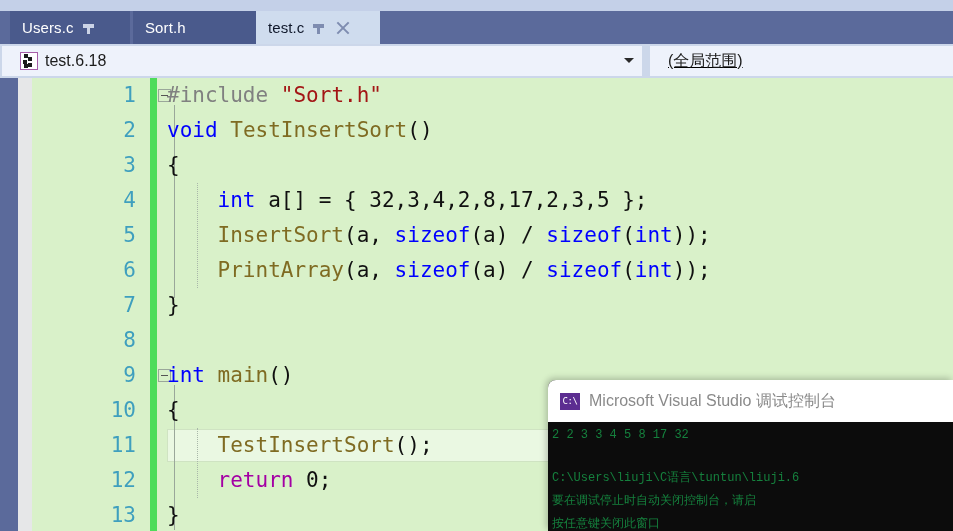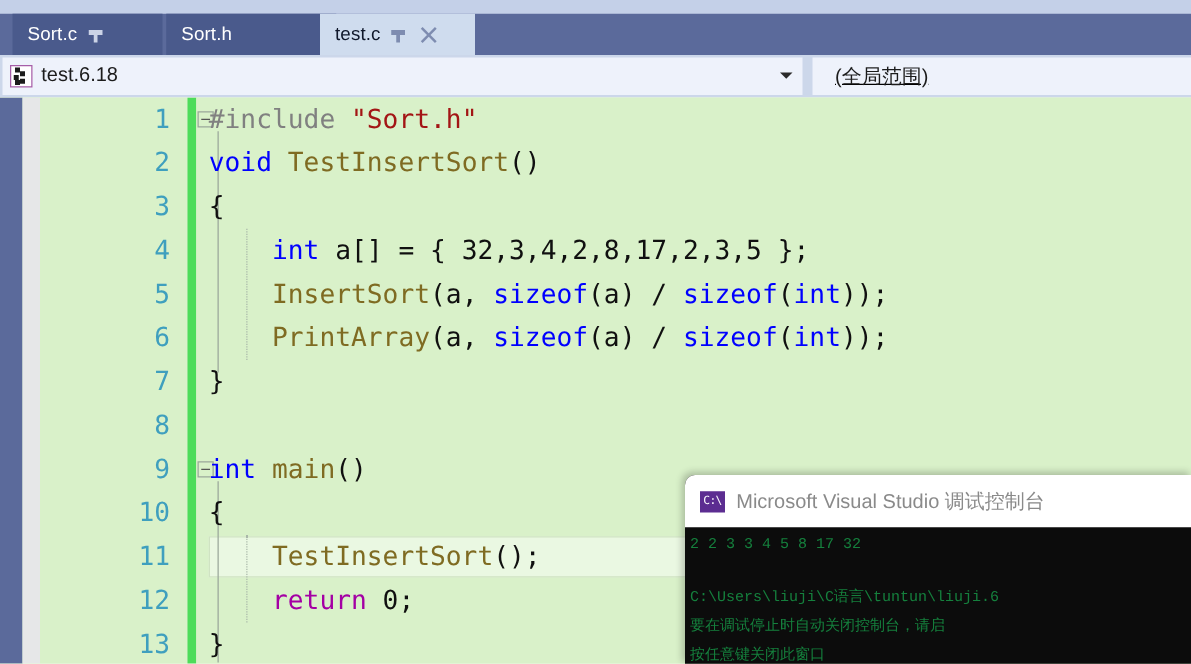--- a/index.html
+++ b/index.html
@@ -106,21 +106,21 @@
     background: #ccd7ea;
   }
   #nav-left {
     position: absolute;
     left: 2px; top: 2px;
     width: 640px; height: 30px;
     background: #eef2fb;
     display: flex;
     align-items: center;
     box-sizing: border-box;
-    padding-left: 6px;
+    padding-left: 18px;
   }
   #nav-file-icon {
     width: 18px; height: 18px;
     border: 1.5px solid #a65ea8;
     box-sizing: border-box;
     background: #ffffff;
     position: relative;
     flex: 0 0 auto;
     margin-right: 7px;
   }
@@ -329,21 +329,21 @@
     pointer-events: none;
   }
 </style>
 </head>
 <body>
 
 <div id="tab-well">
   <div id="tab-strip">
 
     <div class="tab inactive" id="tab-sortc">
-      <span class="tab-label">Sort.c</span>
+      <span class="tab-label">Users.c</span>
       <span class="tab-pin"></span>
     </div>
 
     <div class="tab inactive" id="tab-sorth">
       <span class="tab-label">Sort.h</span>
     </div>
 
     <div class="tab active" id="tab-testc">
       <span class="tab-label">test.c</span>
       <span class="tab-pin"></span>

